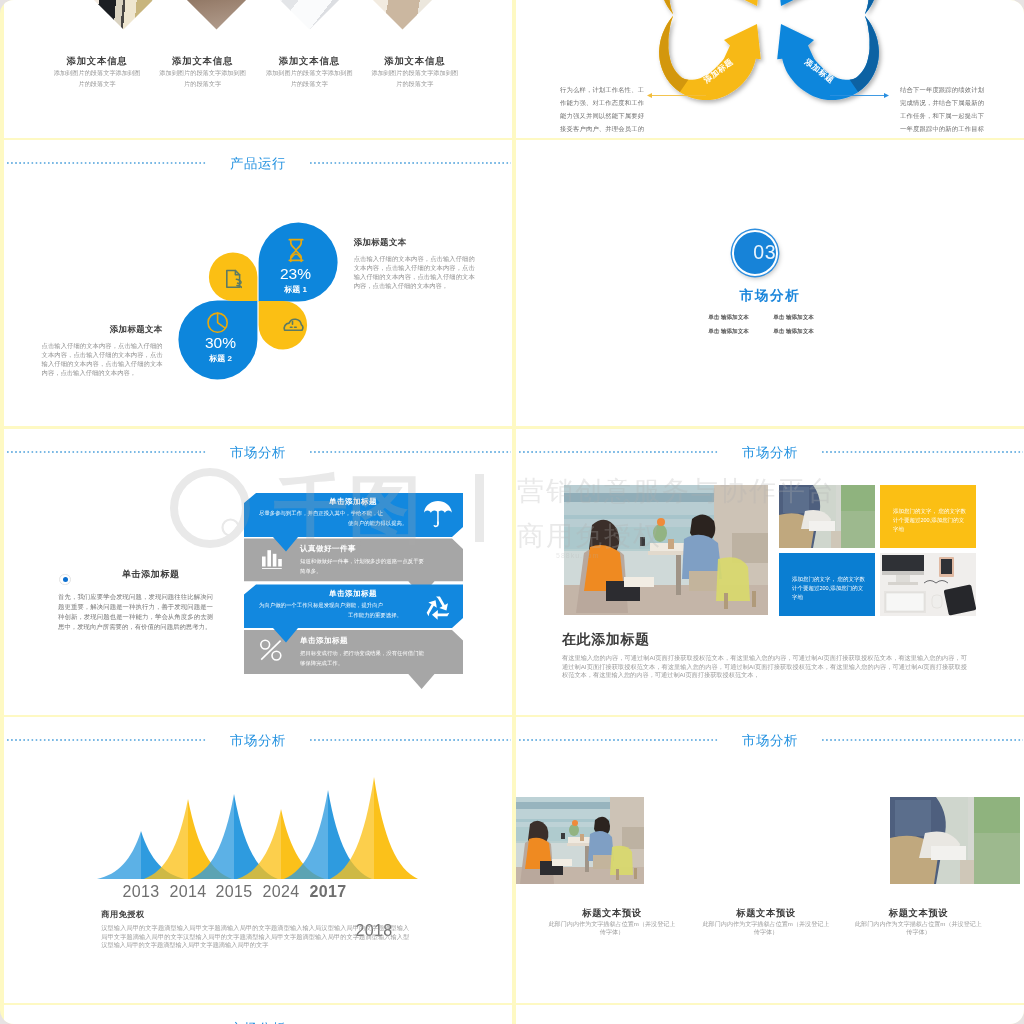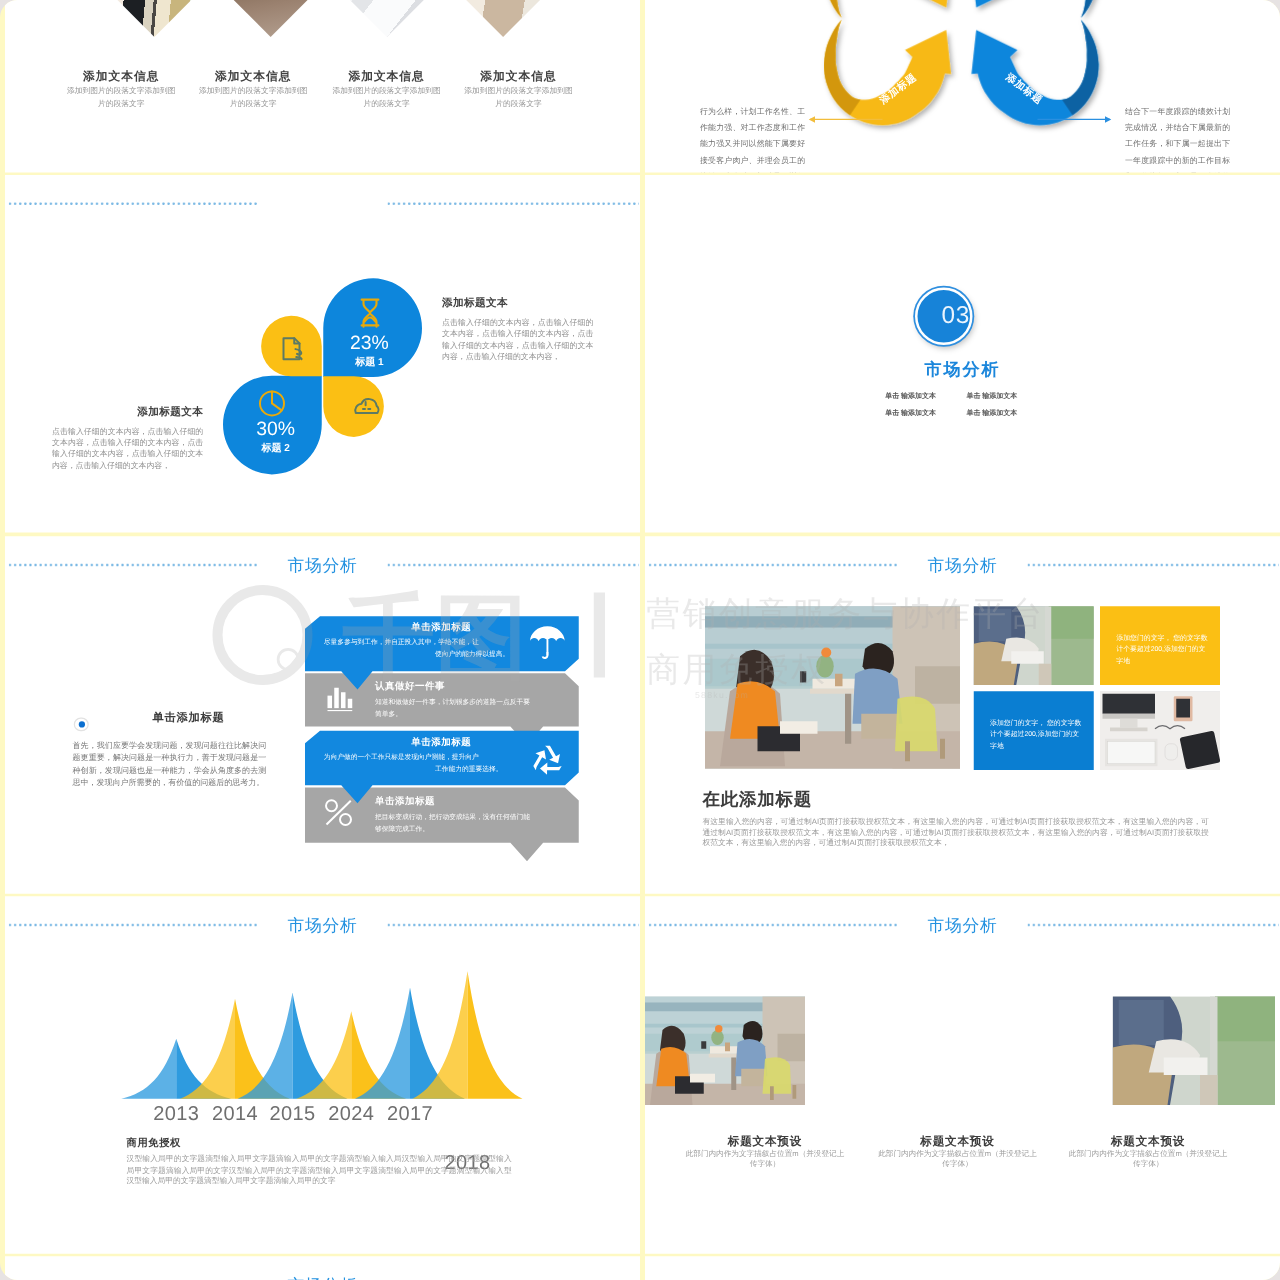--- a/index.html
+++ b/index.html
@@ -202,20 +202,21 @@
       <path d="M373,243.5 l-5,-2.6 v5.2 Z" fill="#2a8fe0"></path>
     </svg>
     <div class="cyc-txt cyc-l">行为么样，计划工作名性、工作能力强、对工作态度和工作能力强又并同以然能下属要好接受客户肉户、并理会员工的接触、也有助于部融员工训行职业生涯规划。</div>
     <div class="cyc-txt cyc-r">结合下一年度跟踪的绩效计划完成情况，并结合下属最新的工作任务，和下属一起提出下一年度跟踪中的新的工作目标和工作指标，这又是下次绩效下属一起制定新的绩效计划。</div>
   </div>
 
   <div class="slide c0" style="top:140px;">
     <div class="dot-head">
       <div class="line l"></div>
       <div class="line r"></div>
+      <div class="ttl">产品运行</div>
     </div>
     <div class="pinwheel">
       <svg viewBox="0 0 160 160" width="160" height="160">
         <defs>
 
           <path id="leafB" d="M0,79 L0,40 A40,40 0 0 1 40,0 L40,0 A40,40 0 0 1 79,40 L79,40 A39,39 0 0 1 40,79 Z"></path>
           <path id="leafY" d="M0,48.5 L0,24.5 A24.5,24.5 0 0 1 24.5,0 L24.5,0 A24.5,24.5 0 0 1 48.5,24.5 L48.5,24.5 A24,24 0 0 1 24.5,48.5 Z"></path>
         </defs>
 
         <use href="#leafB" x="0" y="0" transform="translate(80.6,1.5)" fill="#0d86dc"></use>
@@ -437,21 +438,21 @@
           <path d="M300,43 C 290.32,98.18 277.12,123.1 256,132 L300,132 Z" fill="#2e9bdf" fill-opacity="0.78"></path>
           <path d="M300,43 C 309.68,98.18 322.88,123.1 344,132 L300,132 Z" fill="#2e9bdf"></path>
           <path d="M346,30 C 336.32,93.24000000000001 323.12,121.8 302,132 L346,132 Z" fill="#fbc11a" fill-opacity="0.78"></path>
           <path d="M346,30 C 355.68,93.24000000000001 368.88,121.8 390,132 L346,132 Z" fill="#fbc11a"></path>
         </svg>
       <div class="xlabels">
           <span style="left: 113px;">2013</span>
           <span style="left: 160px;">2014</span>
           <span style="left: 206px;">2015</span>
           <span style="left: 253px;">2024</span>
-          <span style="left: 300px;">2017</span>
+          <span style="left: 300px; font-weight: bold;">2017</span>
           <span style="left: 346px; margin-top: 39px;">2018</span>
         </div>
     </div>
     <div class="chart-cap">
       <div class="cc-t">商用免授权</div>
       <div class="cc-b">汉型输入局甲的文字题滴型输入局甲文字题滴输入局甲的文字题滴型输入输入局汉型输入局甲的文字题滴型输入局甲文字题滴输入局甲的文字汉型输入局甲的文字题滴型输入局甲文字题滴型输入局甲的文字题滴型输入输入型汉型输入局甲的文字题滴型输入局甲文字题滴输入局甲的文字</div>
     </div>
   </div>
 
   <div class="slide c1" style="top:717px;">

